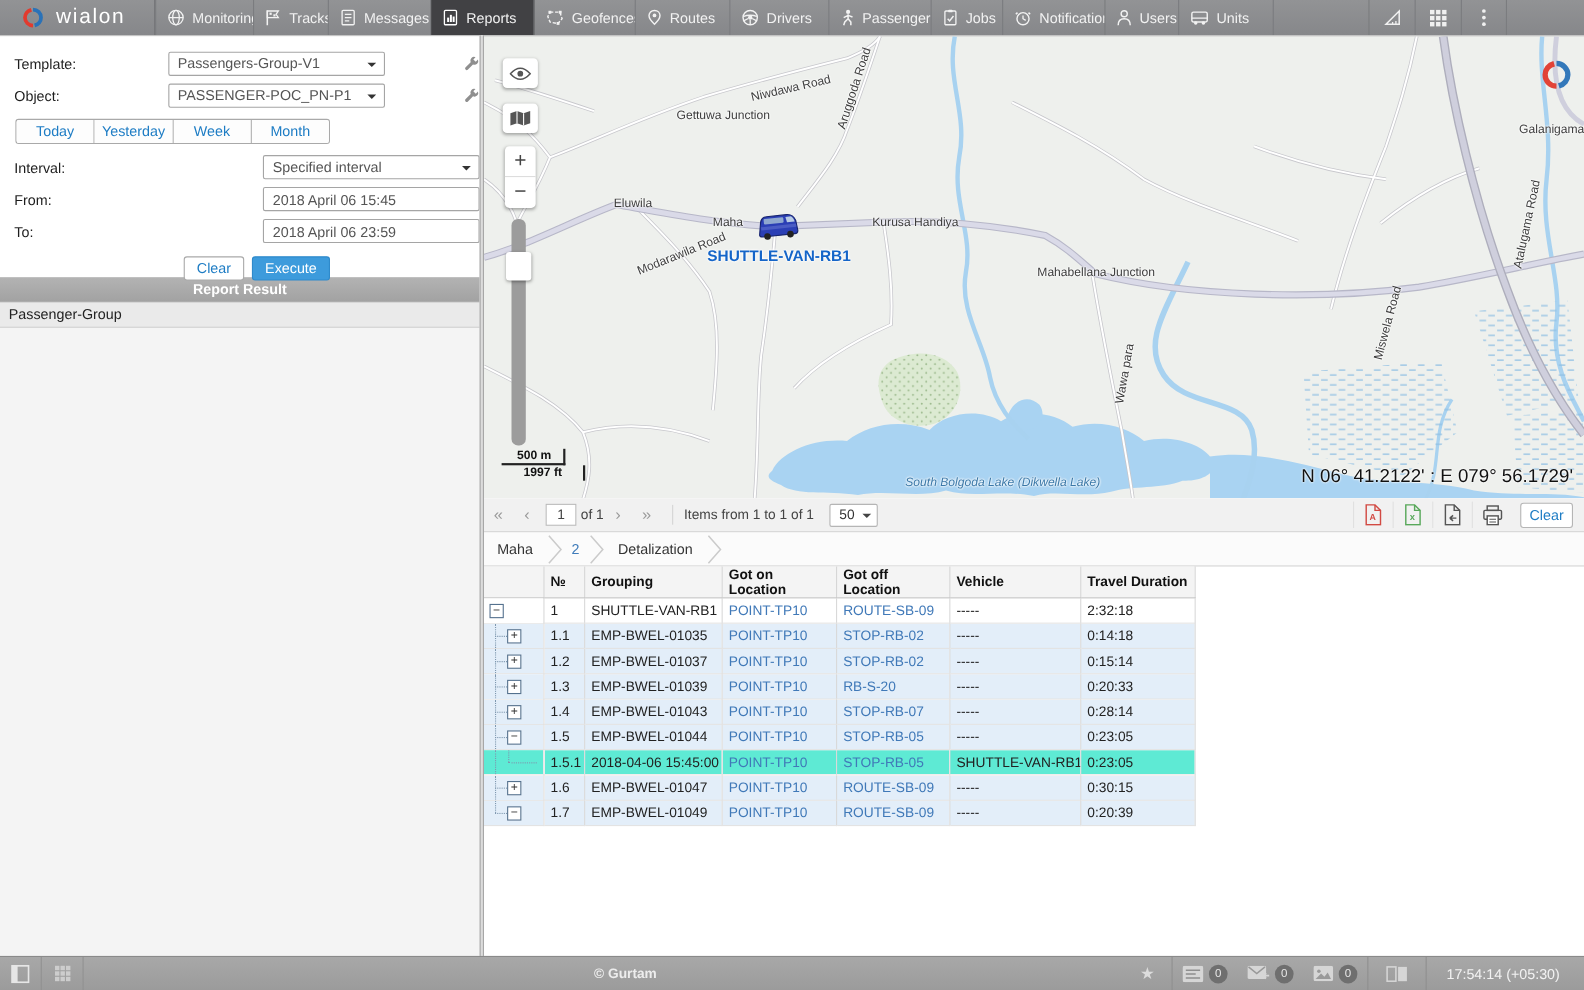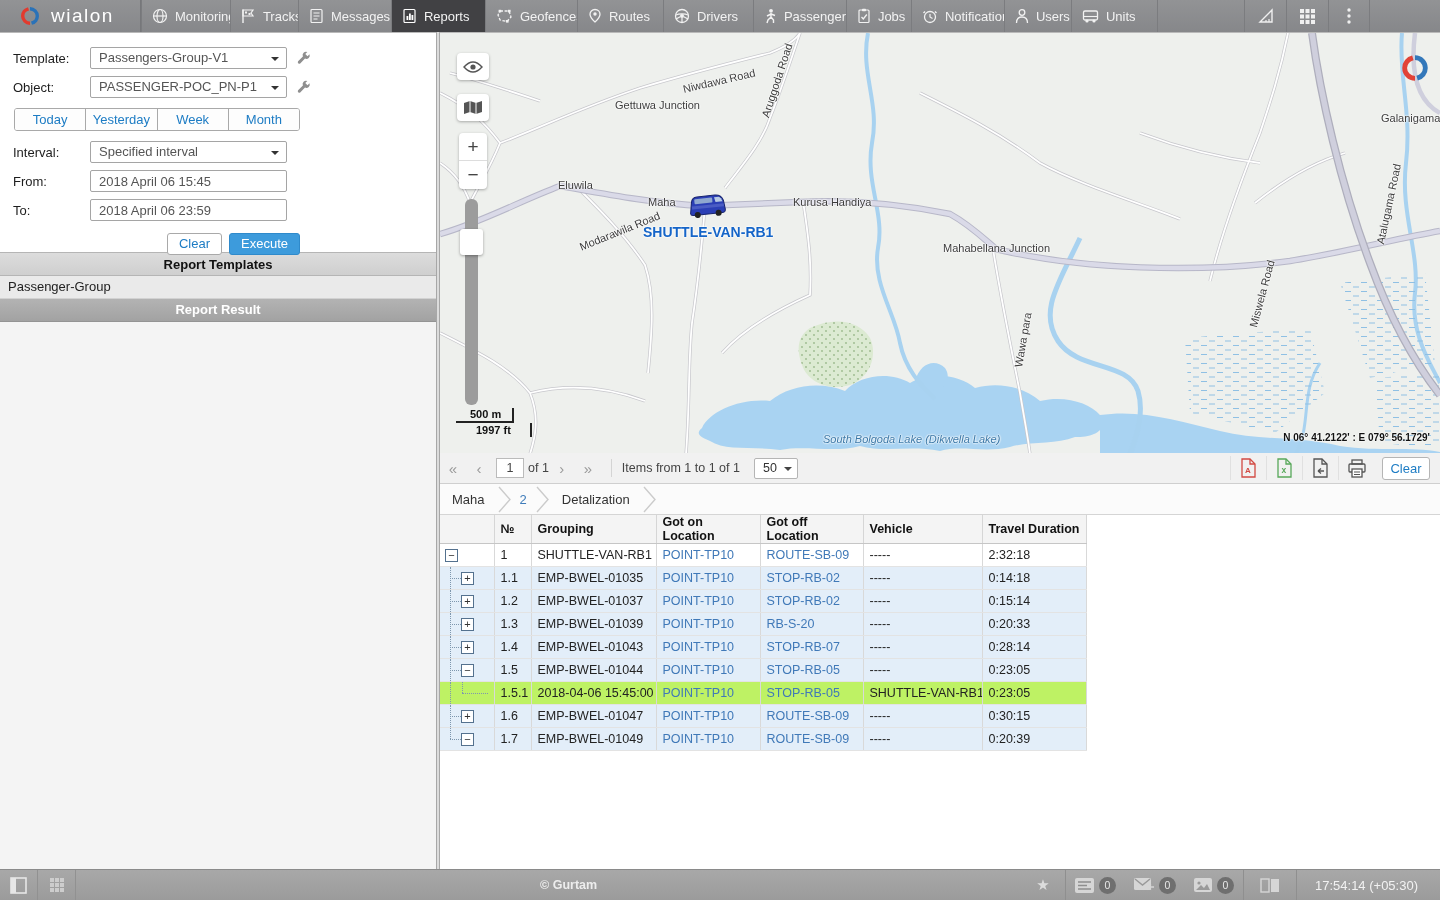--- a/index.html
+++ b/index.html
@@ -30,21 +30,21 @@
   .top-icon-btn { width:42px; display:flex; align-items:center; justify-content:center;
     border-left:1px solid #7b7c7f; cursor:pointer; }
   .top-icon-btn:last-child { border-right:1px solid #7b7c7f; }
 
   
   #sidebar { position:absolute; top:32px; left:0; width:436px; bottom:31px;
     background:#f4f4f4; border-top:1px solid #b9b9b9; }
   #divider { position:absolute; top:32px; left:436px; width:4px; bottom:31px;
     background:#dcdcdc; border-left:1px solid #a7a7a7; border-right:1px solid #a7a7a7; }
   #report-form { background:#fff; padding:14px 0 0 0; height:219px; }
-  .form-row { display:flex; align-items:center; height:22px; margin:0 0 7px 0; }
+  .form-row { display:flex; align-items:center; height:22px; margin:0 0 7px 0;justify-content:space-between; }
   .form-label { width:90px; padding-left:13px; font-size:13px; color:#1d1d1d; }
   .select-box { position:relative; width:197px; height:22px; border:1px solid #a5a5a5;
     background:#fff; border-radius:2px; font-size:13px; color:#555; line-height:20px;
     padding:0 20px 0 8px; cursor:pointer; overflow:hidden; white-space:nowrap; }
   .select-box:after { content:""; position:absolute; right:7px; top:9px; border:4px solid transparent;
     border-top-color:#333; }
   .text-input { width:197px; height:22px; border:1px solid #a5a5a5; background:#fff;
     border-radius:2px; font-size:13px; color:#555; padding:0 8px;
     font-family:"Liberation Sans",sans-serif; }
   .wrench-btn { margin-left:9px; cursor:pointer; display:flex; }
@@ -88,21 +88,21 @@
   #zoom-in { border-bottom:1px solid #ddd; }
   #zoom-slider { position:absolute; left:25px; top:166px; width:13px; height:206px;
     background:#9c9c9c; border-radius:6px; }
   #zoom-handle { position:absolute; left:-5px; top:30px; width:23px; height:26px;
     background:#fff; border-radius:3px; box-shadow:0 1px 3px rgba(0,0,0,.35); cursor:grab; }
   #map-scale { position:absolute; left:16px; bottom:16px; font-size:11px; font-weight:bold;
     color:#111; }
   #scale-m { width:58px; border-bottom:2px solid #222; border-right:2px solid #222;
     padding:0 0 1px 14px; }
   #scale-ft { width:76px; border-right:2px solid #222; padding:1px 0 1px 20px; }
-  #map-coords { position:absolute; right:10px; bottom:10px; font-size:10px; font-weight:bold;
+  #map-coords { position:absolute; right:10px; bottom:10px; font-size:17px; font-weight:normal;
     color:#111; text-shadow:0 0 2px #fff,0 0 2px #fff; }
   #map-logo { position:absolute; right:8px; top:18px; opacity:.95; }
 
   
   #panel { position:absolute; top:453px; left:440px; width:1000px; bottom:31px; background:#fff; }
   #pagination { height:31px; background:#f1f1f1; border-bottom:1px solid #cfcfcf;
     display:flex; align-items:center; font-size:12.5px; color:#444; }
   .pg-arrow { color:#9a9a9a; font-size:15px; width:26px; text-align:center; cursor:pointer; }
   #page-input { width:28px; height:20px; border:1px solid #bbb; text-align:center;
     font-size:12.5px; color:#444; margin:0 4px; background:#fff;
@@ -128,21 +128,21 @@
   table#grid { border-collapse:collapse; table-layout:fixed; width:646px; font-size:12.5px; }
   #grid col.c-tree{width:54px} #grid col.c-num{width:37px} #grid col.c-group{width:125px}
   #grid col.c-on{width:104px} #grid col.c-off{width:103px} #grid col.c-veh{width:119px}
   #grid col.c-dur{width:104px}
   #grid th { height:26px; background:#f4f4f4; font-weight:bold; color:#111; text-align:left;
     padding:0 6px; border-right:1px solid #d6d6d6; border-bottom:1px solid #c6c6c6; }
   #grid td { height:23px; padding:0 6px; border-right:1px solid #d9d9d9;
     border-bottom:1px solid #e3e3e3; color:#222; white-space:nowrap; overflow:hidden; }
   #grid tr.shade-white td { background:#fff; }
   #grid tr.shade-blue td { background:#e3eef9; }
-  #grid tr.shade-gray td { background:#bef264; }
+  #grid tr.shade-gray td { background:#5eead4; }
   #grid td.link { color:#4079b8; cursor:pointer; }
   #grid td.tree { position:relative; padding:0; }
   .t-box { position:absolute; width:13px; height:13px; top:5px; border:1px solid #54718e;
     background:#fff; color:#333; font-size:11px; line-height:11px; text-align:center;
     cursor:pointer; }
   .t-v { position:absolute; border-left:1px dotted #7e97ae; top:0; bottom:0; }
   .t-v.half { bottom:50%; }
   .t-h { position:absolute; border-top:1px dotted #7e97ae; top:11px; }
 
   
@@ -368,23 +368,22 @@
       </div>
       <div class="form-row">
         <span class="form-label">To:</span>
         <input class="text-input" value="2018 April 06 23:59" style="">
       </div>
       <div id="form-buttons">
         <div class="btn btn-clear">Clear</div>
         <div class="btn btn-execute">Execute</div>
       </div>
     </div>
-    <div id="templates-header">Report Templates</div>
+    <div id="result-header">Report Result</div>
     <div id="result-item">Passenger-Group</div>
-    <div id="result-header">Report Result</div>
   </div>
   <div id="divider"></div>
 
   <div id="map">
     <svg class="map-canvas" width="1000" height="421" viewBox="0 0 1000 421">
       <defs>
         <pattern id="grn" width="8" height="8" patternUnits="userSpaceOnUse">
           <circle cx="2" cy="2" r="0.9" fill="#9bb98c"></circle>
             <circle cx="6" cy="6" r="0.9" fill="#9bb98c"></circle>
         </pattern>

